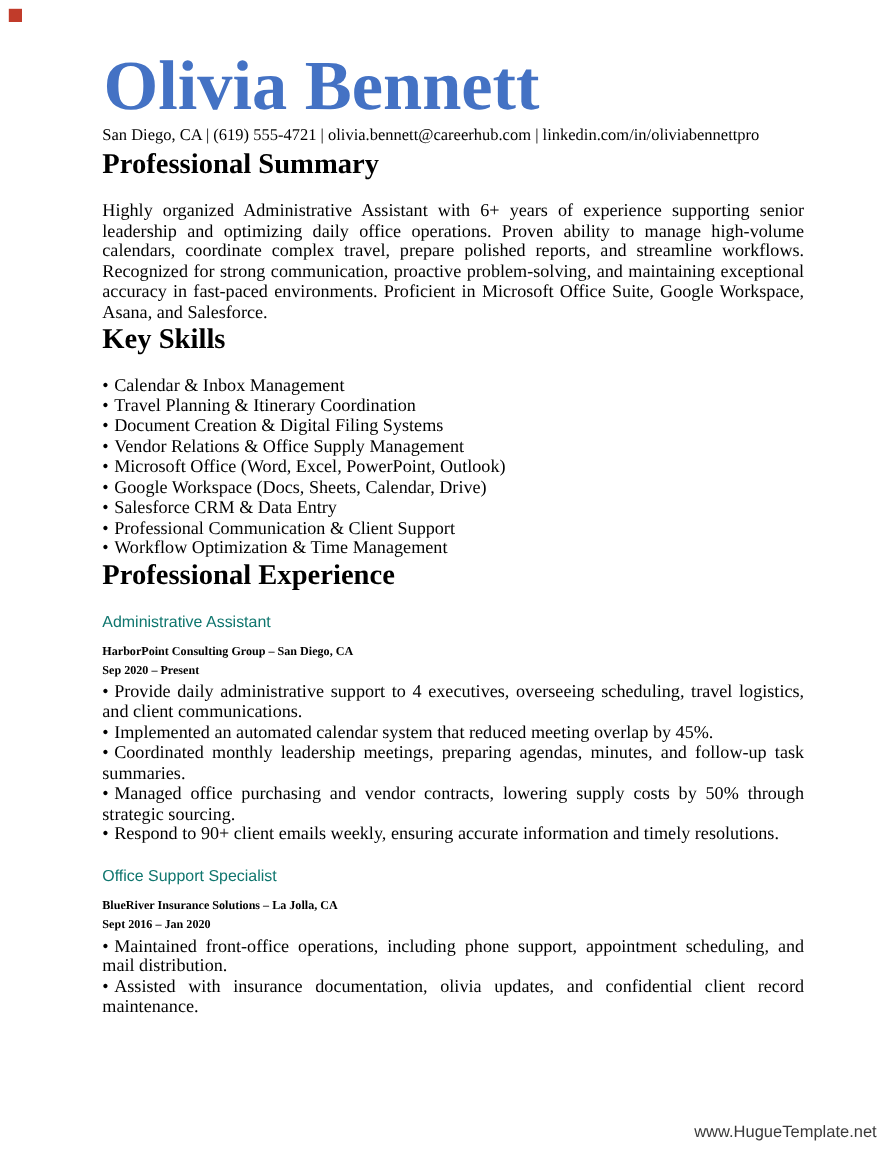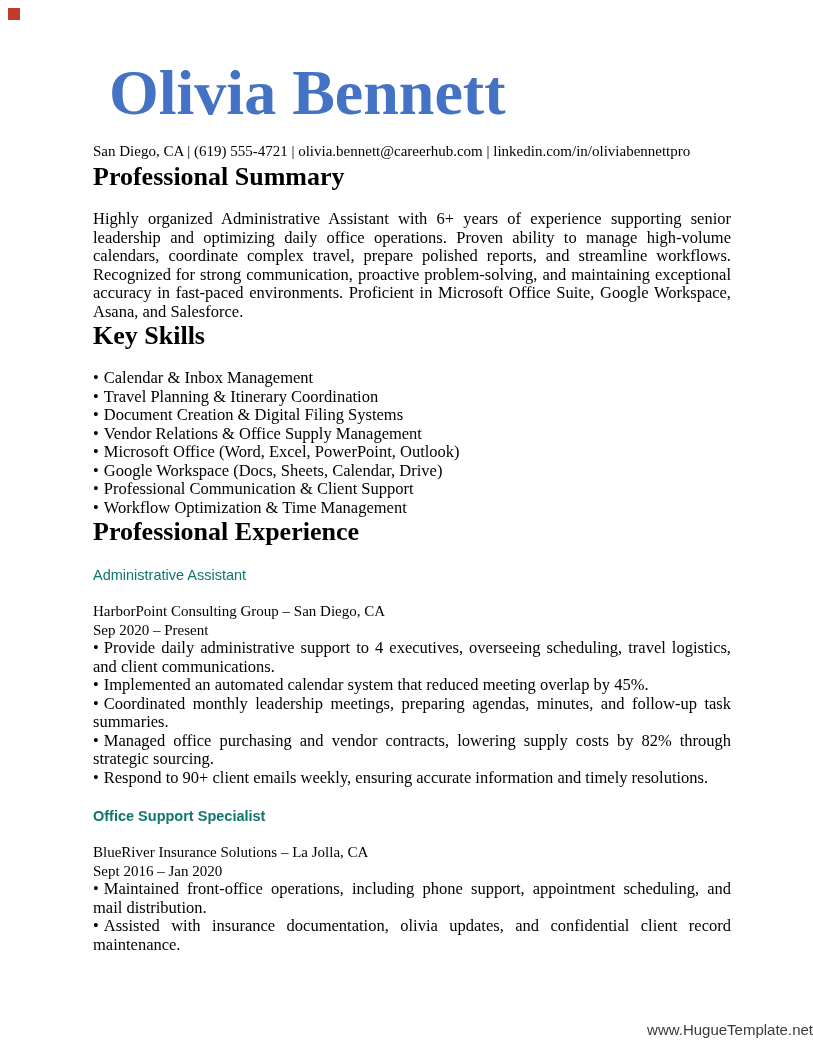--- a/index.html
+++ b/index.html
@@ -20,21 +20,21 @@
     left: 8px;
     top: 8px;
     width: 12px;
     height: 12px;
     background: #c13b2a;
   }
   .page {
     padding: 45px 82px 0 93px;
   }
   h1.name {
-    margin: 16px;
+    margin: 1px;
     font-size: 64px;
     line-height: 64px;
     font-weight: bold;
     color: #4472c4;
     letter-spacing: 0px;
     white-space: nowrap;
   }
   .contact {
     margin-top: 3px;
     font-size: 15px;
@@ -73,28 +73,28 @@
     text-align: justify;
   }
   .jobtitle {
     margin-top: 19px;
     font-family: "Liberation Sans", sans-serif;
     font-size: 14.5px;
     line-height: 18px;
     color: #0f766e;
   }
   .companyblock {
-    margin-top: 18px;
-    font-size: 15px;
+    margin-top: 8px;
+    font-size: 11px;
     line-height: 18.5px;
-    font-weight: normal;
+    font-weight: bold;
   }
   .footer {
     position: absolute;
-    right: 0;
+    right: 16px;
     top: 1020px;
     font-family: "Liberation Sans", sans-serif;
     font-size: 15px;
     line-height: 20px;
     color: #3a3a3a;
   }
 </style>
 </head>
 <body>
 
@@ -112,42 +112,43 @@
 
   <h2 class="section mt-skills-h2">Key Skills</h2>
 
   <div class="list">
     <div class="li"><span class="blt">•</span><span>Calendar &amp; Inbox Management</span></div>
     <div class="li"><span class="blt">•</span><span>Travel Planning &amp; Itinerary Coordination</span></div>
     <div class="li"><span class="blt">•</span><span>Document Creation &amp; Digital Filing Systems</span></div>
     <div class="li"><span class="blt">•</span><span>Vendor Relations &amp; Office Supply Management</span></div>
     <div class="li"><span class="blt">•</span><span>Microsoft Office (Word, Excel, PowerPoint, Outlook)</span></div>
     <div class="li"><span class="blt">•</span><span>Google Workspace (Docs, Sheets, Calendar, Drive)</span></div>
+    <div class="li"><span class="blt">•</span><span>Salesforce CRM &amp; Data Entry</span></div>
     <div class="li"><span class="blt">•</span><span>Professional Communication &amp; Client Support</span></div>
     <div class="li"><span class="blt">•</span><span>Workflow Optimization &amp; Time Management</span></div>
   </div>
 
   <h2 class="section mt-exp-h2">Professional Experience</h2>
 
   <div class="jobtitle">Administrative Assistant</div>
 
   <div class="companyblock">
     <div>HarborPoint Consulting Group – San Diego, CA</div>
     <div>Sep 2020 – Present</div>
   </div>
 
   <div class="list bullets">
     <div class="li"><span class="blt">•</span><span>Provide daily administrative support to 4 executives, overseeing scheduling, travel logistics, and client communications.</span></div>
     <div class="li"><span class="blt">•</span><span>Implemented an automated calendar system that reduced meeting overlap by 45%.</span></div>
     <div class="li"><span class="blt">•</span><span>Coordinated monthly leadership meetings, preparing agendas, minutes, and follow-up task summaries.</span></div>
-    <div class="li"><span class="blt">•</span><span>Managed office purchasing and vendor contracts, lowering supply costs by 82% through strategic sourcing.</span></div>
+    <div class="li"><span class="blt">•</span><span>Managed office purchasing and vendor contracts, lowering supply costs by 50% through strategic sourcing.</span></div>
     <div class="li"><span class="blt">•</span><span>Respond to 90+ client emails weekly, ensuring accurate information and timely resolutions.</span></div>
   </div>
 
-  <div class="jobtitle" style="margin-top:20px;font-weight:bold;">Office Support Specialist</div>
+  <div class="jobtitle" style="margin-top:20px;">Office Support Specialist</div>
 
   <div class="companyblock">
     <div>BlueRiver Insurance Solutions – La Jolla, CA</div>
     <div>Sept 2016 – Jan 2020</div>
   </div>
 
   <div class="list bullets">
     <div class="li"><span class="blt">•</span><span>Maintained front-office operations, including phone support, appointment scheduling, and mail distribution.</span></div>
     <div class="li"><span class="blt">•</span><span>Assisted with insurance documentation, olivia updates, and confidential client record maintenance.</span></div>
   </div>

